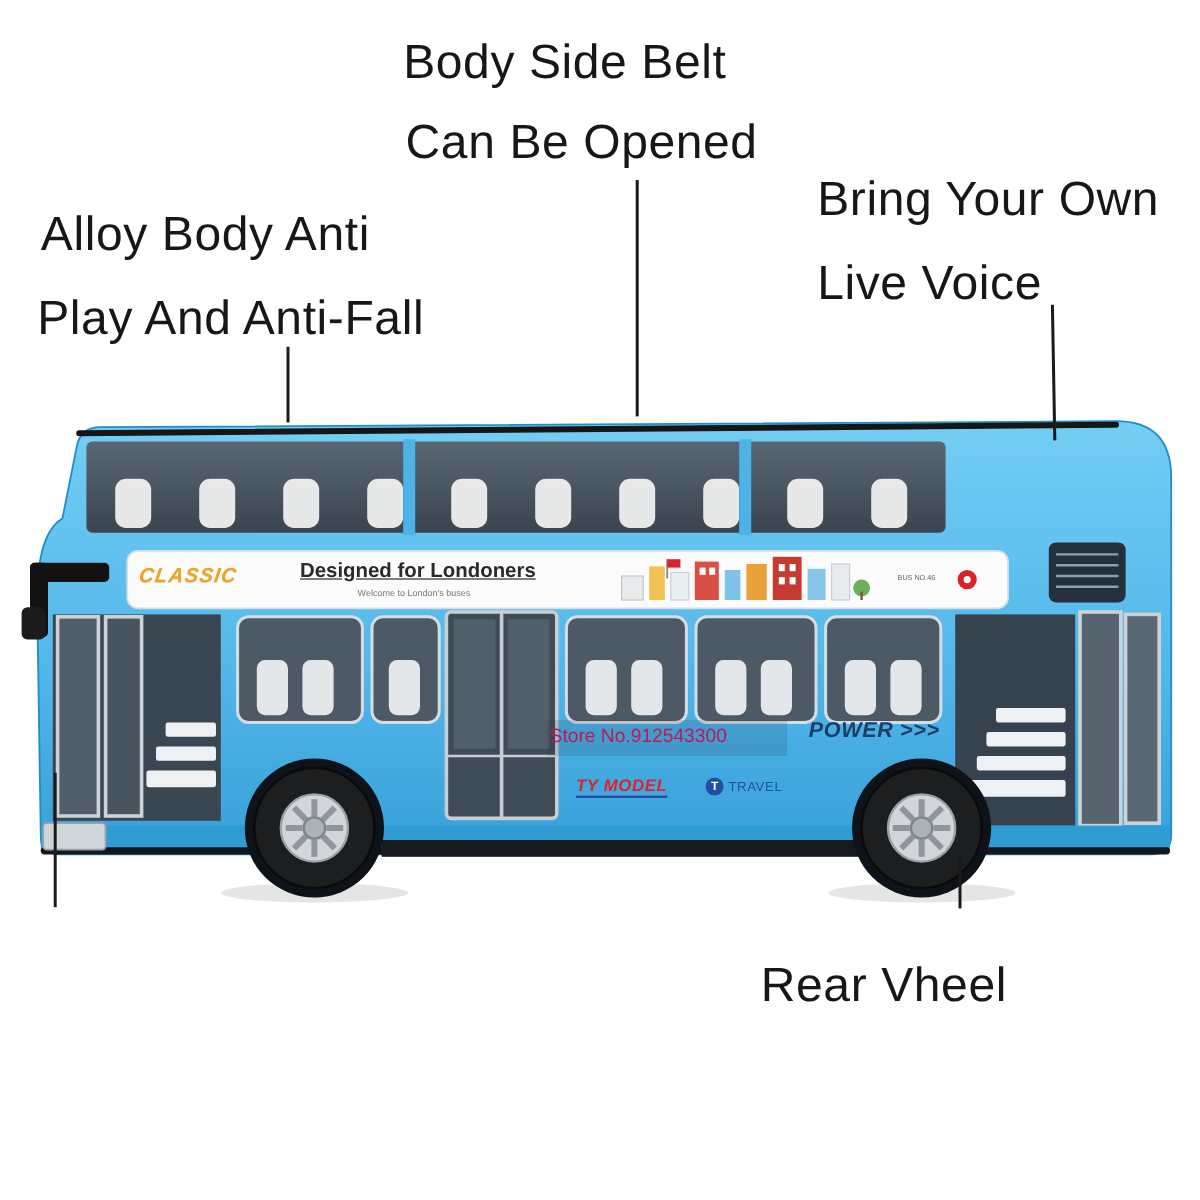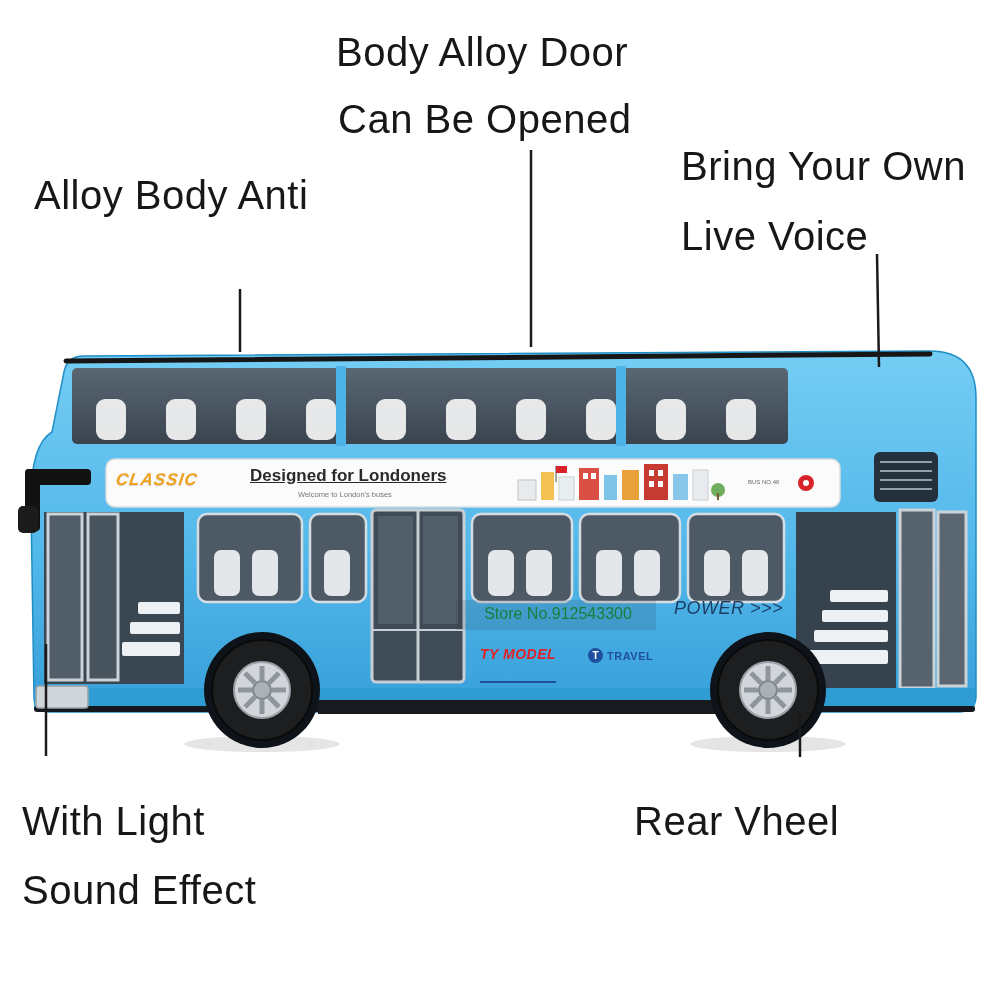--- a/index.html
+++ b/index.html
@@ -6,29 +6,29 @@
   .stage{position:relative;width:1000px;height:1000px;background:#ffffff;overflow:hidden;
          font-family:"Liberation Sans",sans-serif;}
   .stage svg{position:absolute;left:0;top:0;}
   .ann{position:absolute;font-size:40px;color:#171717;white-space:nowrap;letter-spacing:.5px;}
   .bus-text{position:absolute;white-space:nowrap;}
   .classic{left:116px;top:470px;font-size:17px;font-weight:800;font-style:italic;
            color:#f0a31e;letter-spacing:1px;transform:skewX(-8deg);text-shadow:0 1px 0 rgba(0,0,0,.15);}
   .banner-title{left:250px;top:466px;font-size:17px;font-weight:700;color:#2a2a2a;text-decoration:underline;}
   .banner-sub{left:298px;top:490px;font-size:7.5px;color:#777;}
   .banner-code{left:748px;top:479px;font-size:6px;color:#666;}
-  .watermark{left:458px;top:605px;width:200px;text-align:center;font-size:16px;color:#15803d;}
-  .power{left:674px;top:598px;font-size:18px;font-weight:400;font-style:italic;
+  .watermark{left:458px;top:605px;width:200px;text-align:left;font-size:16px;color:#be185d;}
+  .power{left:674px;top:598px;font-size:18px;font-weight:700;font-style:italic;
          color:#1d3d66;letter-spacing:.5px;}
   .ty-logo{left:480px;top:646px;font-size:14px;font-weight:800;font-style:italic;
-           color:#e02128;border-bottom:2px solid #1f4fa0;padding-bottom:19px;letter-spacing:.5px;}
+           color:#e02128;border-bottom:2px solid #1f4fa0;padding-bottom:1px;letter-spacing:.5px;}
   .travel-logo{left:588px;top:648px;display:flex;align-items:center;gap:4px;}
   .travel-icon{width:15px;height:15px;border-radius:50%;background:#1f4fa0;color:#fff;
                font-size:10px;font-weight:800;display:flex;align-items:center;justify-content:center;}
-  .travel-label{font-size:11px;font-weight:700;color:#1f4fa0;letter-spacing:.5px;}
+  .travel-label{font-size:11px;font-weight:400;color:#1f4fa0;letter-spacing:.5px;}
 </style>
 </head>
 <body>
 
 <div class="stage">
 
   <svg width="1000" height="1000" viewBox="0 0 1000 1000">
     <defs>
       <linearGradient id="bodyGrad" x1="0" y1="0" x2="0" y2="1">
         <stop offset="0" stop-color="#74cdf3"></stop>
@@ -222,26 +222,25 @@
   <div class="bus-text banner-sub">Welcome to London's buses</div>
   <div class="bus-text banner-code">BUS NO.46</div>
   <div class="bus-text watermark">Store No.912543300</div>
   <div class="bus-text power">POWER &gt;&gt;&gt;</div>
   <div class="bus-text ty-logo">TY MODEL</div>
   <div class="bus-text travel-logo">
     <span class="travel-icon">T</span>
     <span class="travel-label">TRAVEL</span>
   </div>
 
-  <div class="ann" style="left:336px;top:30px">Body Alloy Door</div>
+  <div class="ann" style="left:336px;top:30px">Body Side Belt</div>
   <div class="ann" style="left:338px;top:97px">Can Be Opened</div>
 
   <div class="ann" style="left:681px;top:214px">Live Voice</div>
   <div class="ann" style="left:681px;top:144px">Bring Your Own</div>
 
   <div class="ann" style="left:34px;top:173px">Alloy Body Anti</div>
-
-  <div class="ann" style="left:22px;top:799px">With Light</div>
-  <div class="ann" style="left:22px;top:868px">Sound Effect</div>
+  <div class="ann" style="left:31px;top:243px">Play And Anti-Fall</div>
+
 
   <div class="ann" style="left:634px;top:799px">Rear Vheel</div>
 
 </div>
 
 </body></html>

